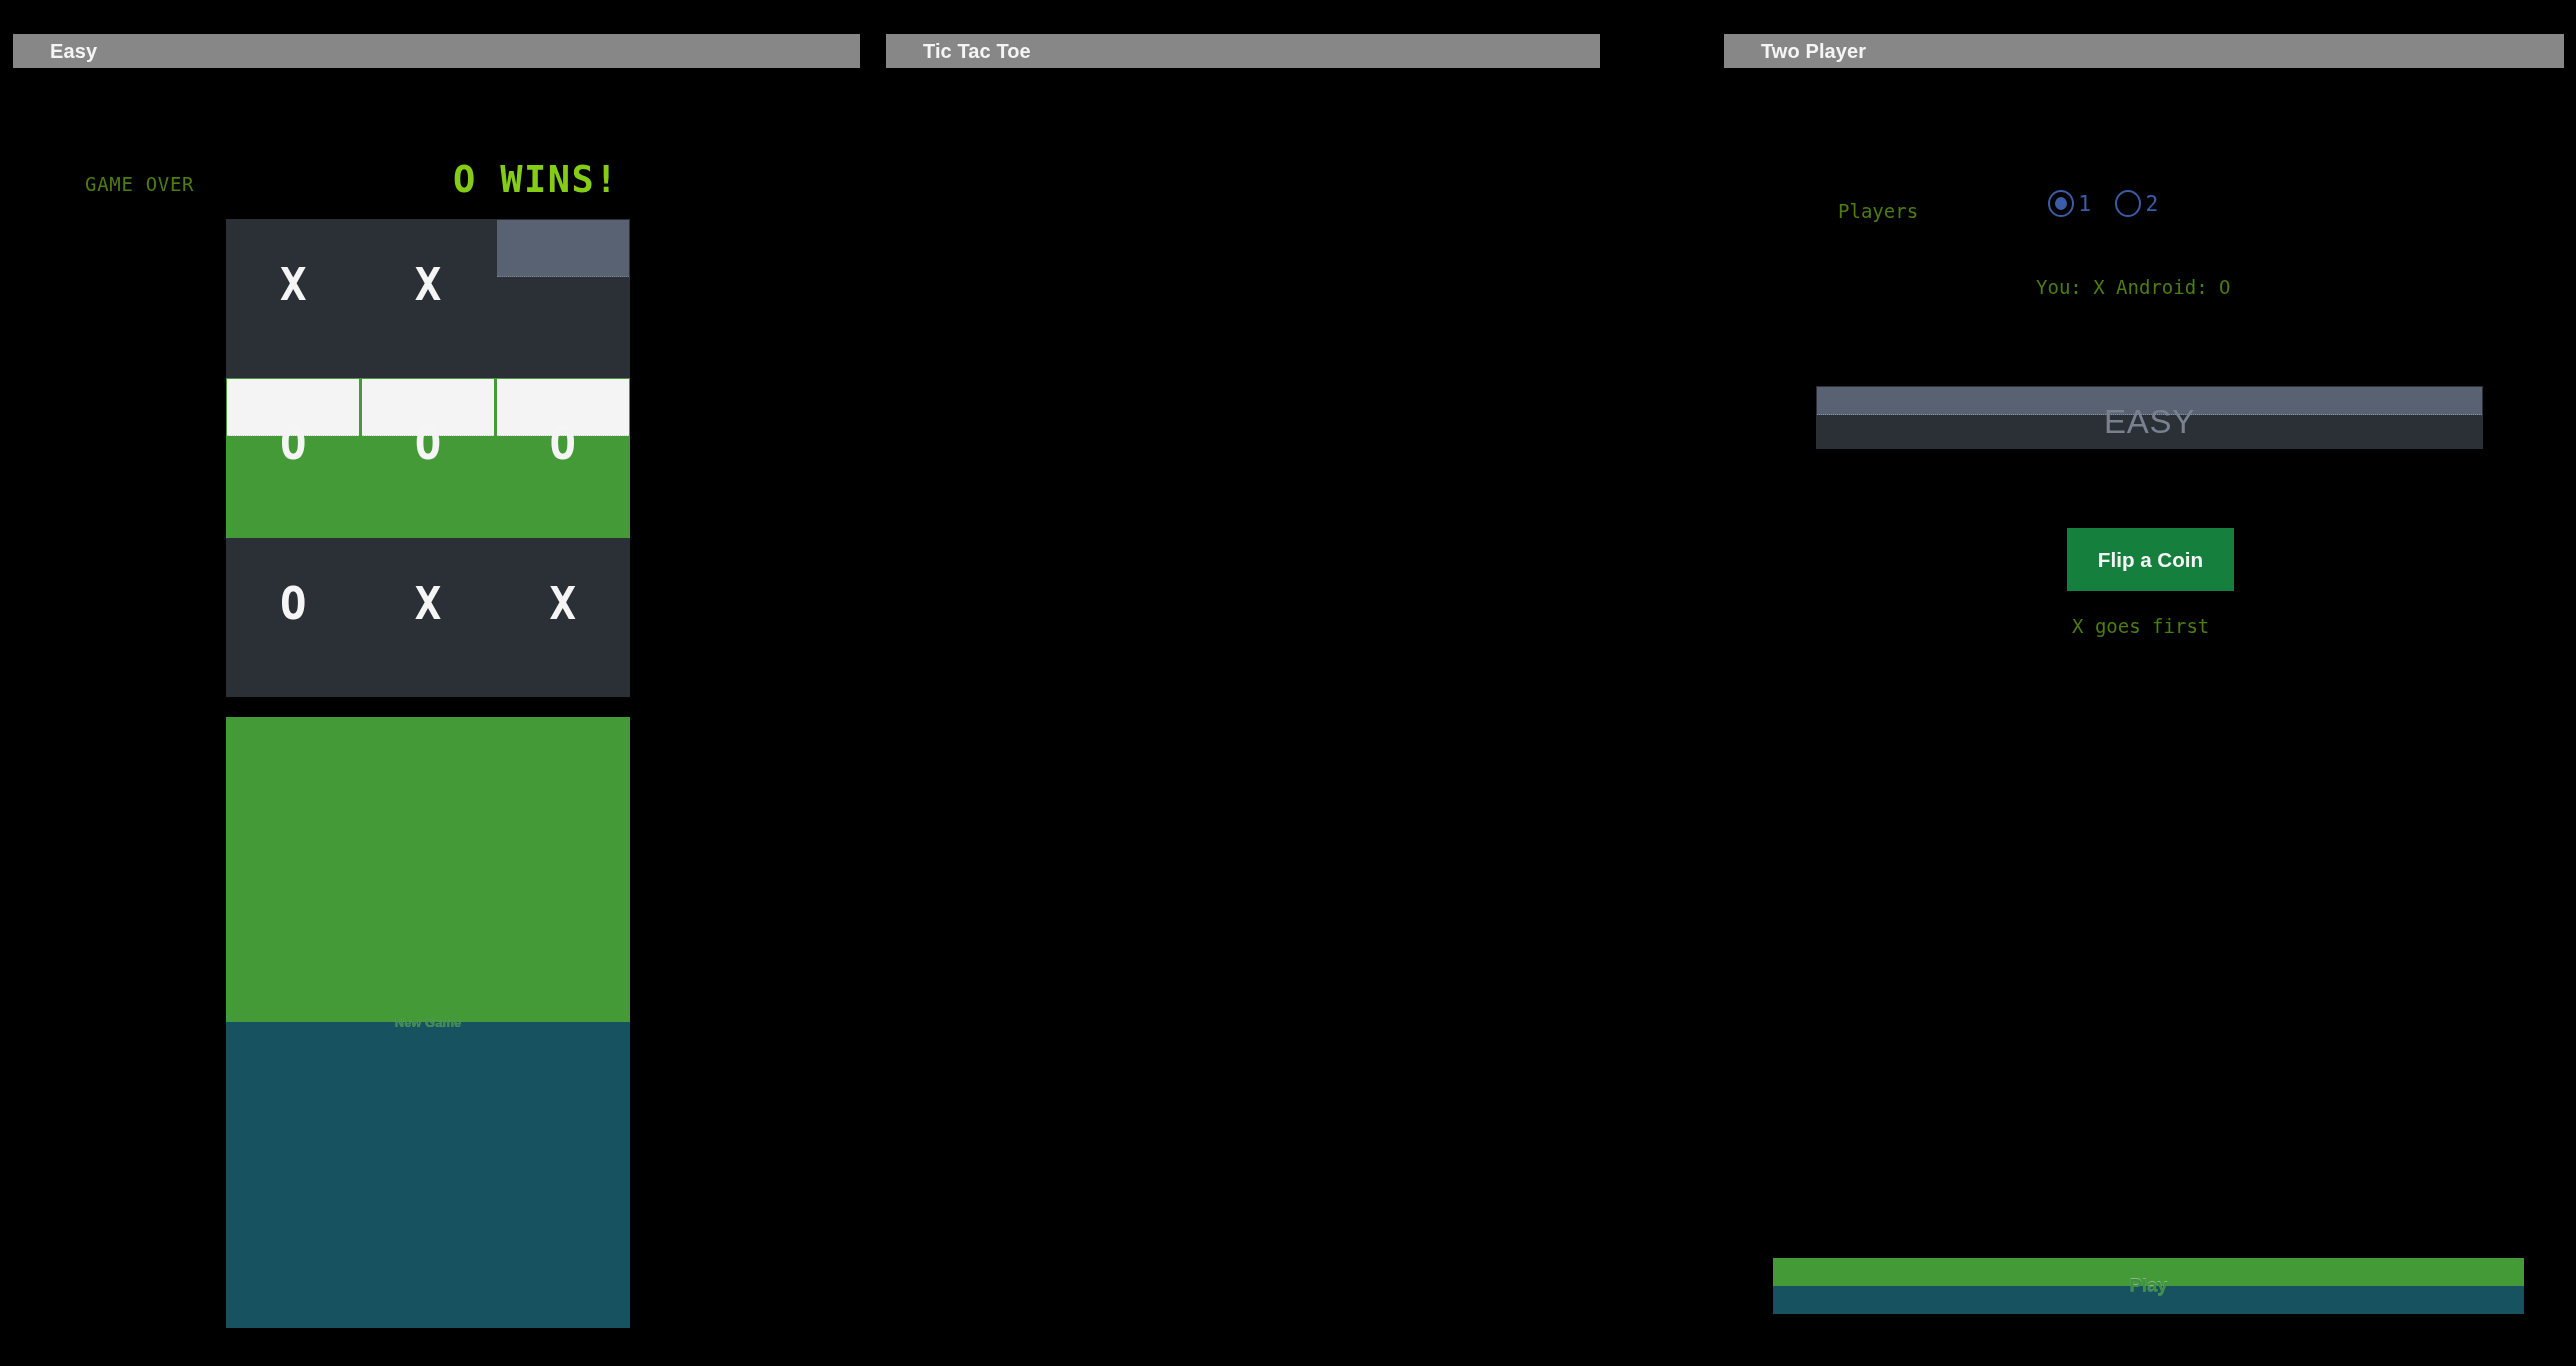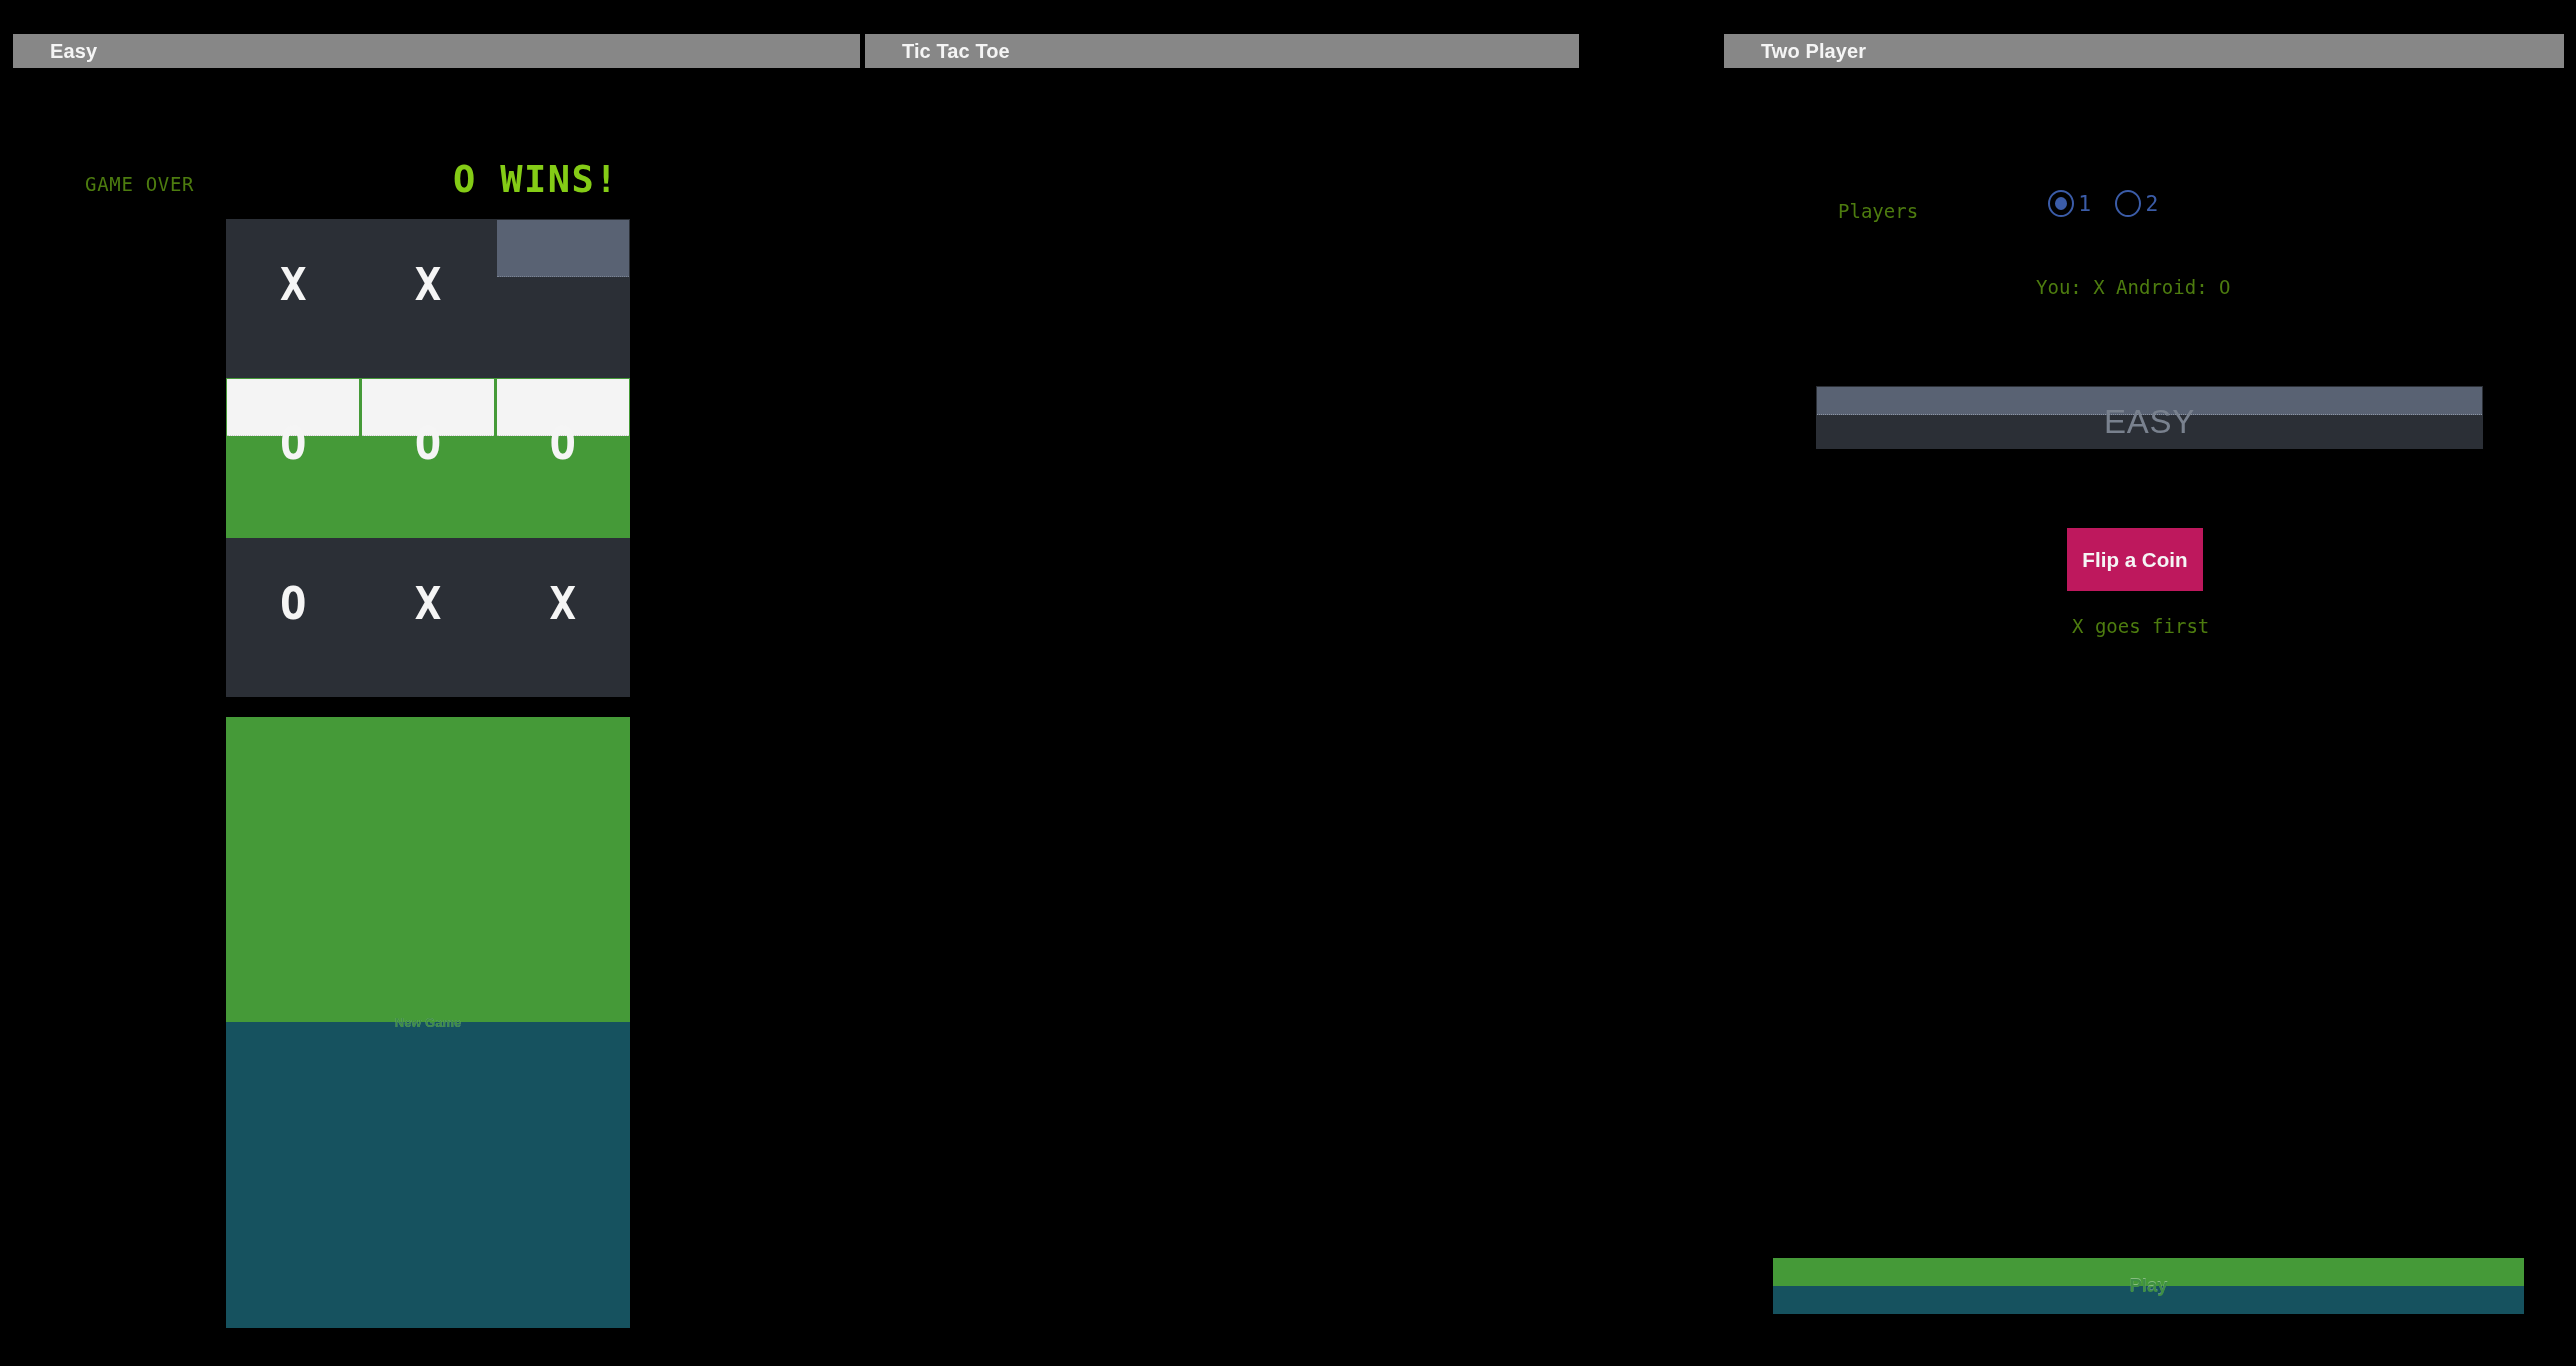--- a/index.html
+++ b/index.html
@@ -13,21 +13,21 @@
   .titlebar{
     position:absolute;top:34px;height:34px;
     background:#878787;display:flex;align-items:center;
   }
   .titlebar .tb-label{
     color:#f5f5f5;font-size:20px;font-weight:bold;
     font-family:"Liberation Sans", sans-serif;
     margin-left:37px;letter-spacing:0.1px;
   }
   #tb1{left:13px;width:847px;}
-  #tb2{left:865px;width:714px;}
+  #tb2{left:886px;width:714px;}
   #tb3{left:1724px;width:840px;}
 
   
   .panel{position:absolute;top:68px;bottom:0;}
   #panel1{left:0;width:860px;}
   #panel2{left:860px;width:860px;}
   #panel3{left:1719px;width:857px;}
 
   
   .mono{
@@ -116,22 +116,22 @@
     position:absolute;left:1.4px;right:1.4px;top:0.7px;height:28.5px;
     background:#596273;border-bottom:0.7px dotted #8d95a3;box-sizing:border-box;
   }
   .select-box .sel-text{
     position:absolute;left:0;right:0;top:17px;text-align:center;
     font-family:"Liberation Sans",sans-serif;
     font-size:33px;color:#79818e;letter-spacing:0.7px;
   }
 
   .coin-btn{
-    position:absolute;left:1207px;top:460px;width:136px;height:63px;
-    background:#be185d;border:none;cursor:pointer;
+    position:absolute;left:1207px;top:460px;width:167px;height:63px;
+    background:#15803d;border:none;cursor:pointer;
   }
   .coin-btn .cb-label{
     position:absolute;left:0;right:0;top:50%;transform:translateY(-50%);
     text-align:center;color:#f5f5f5;font-size:20.6px;font-weight:bold;
     font-family:"Liberation Sans",sans-serif;white-space:nowrap;
   }
   .p2-first{
     position:absolute;left:1212px;top:547px;font-size:19px;white-space:nowrap;
   }
 

